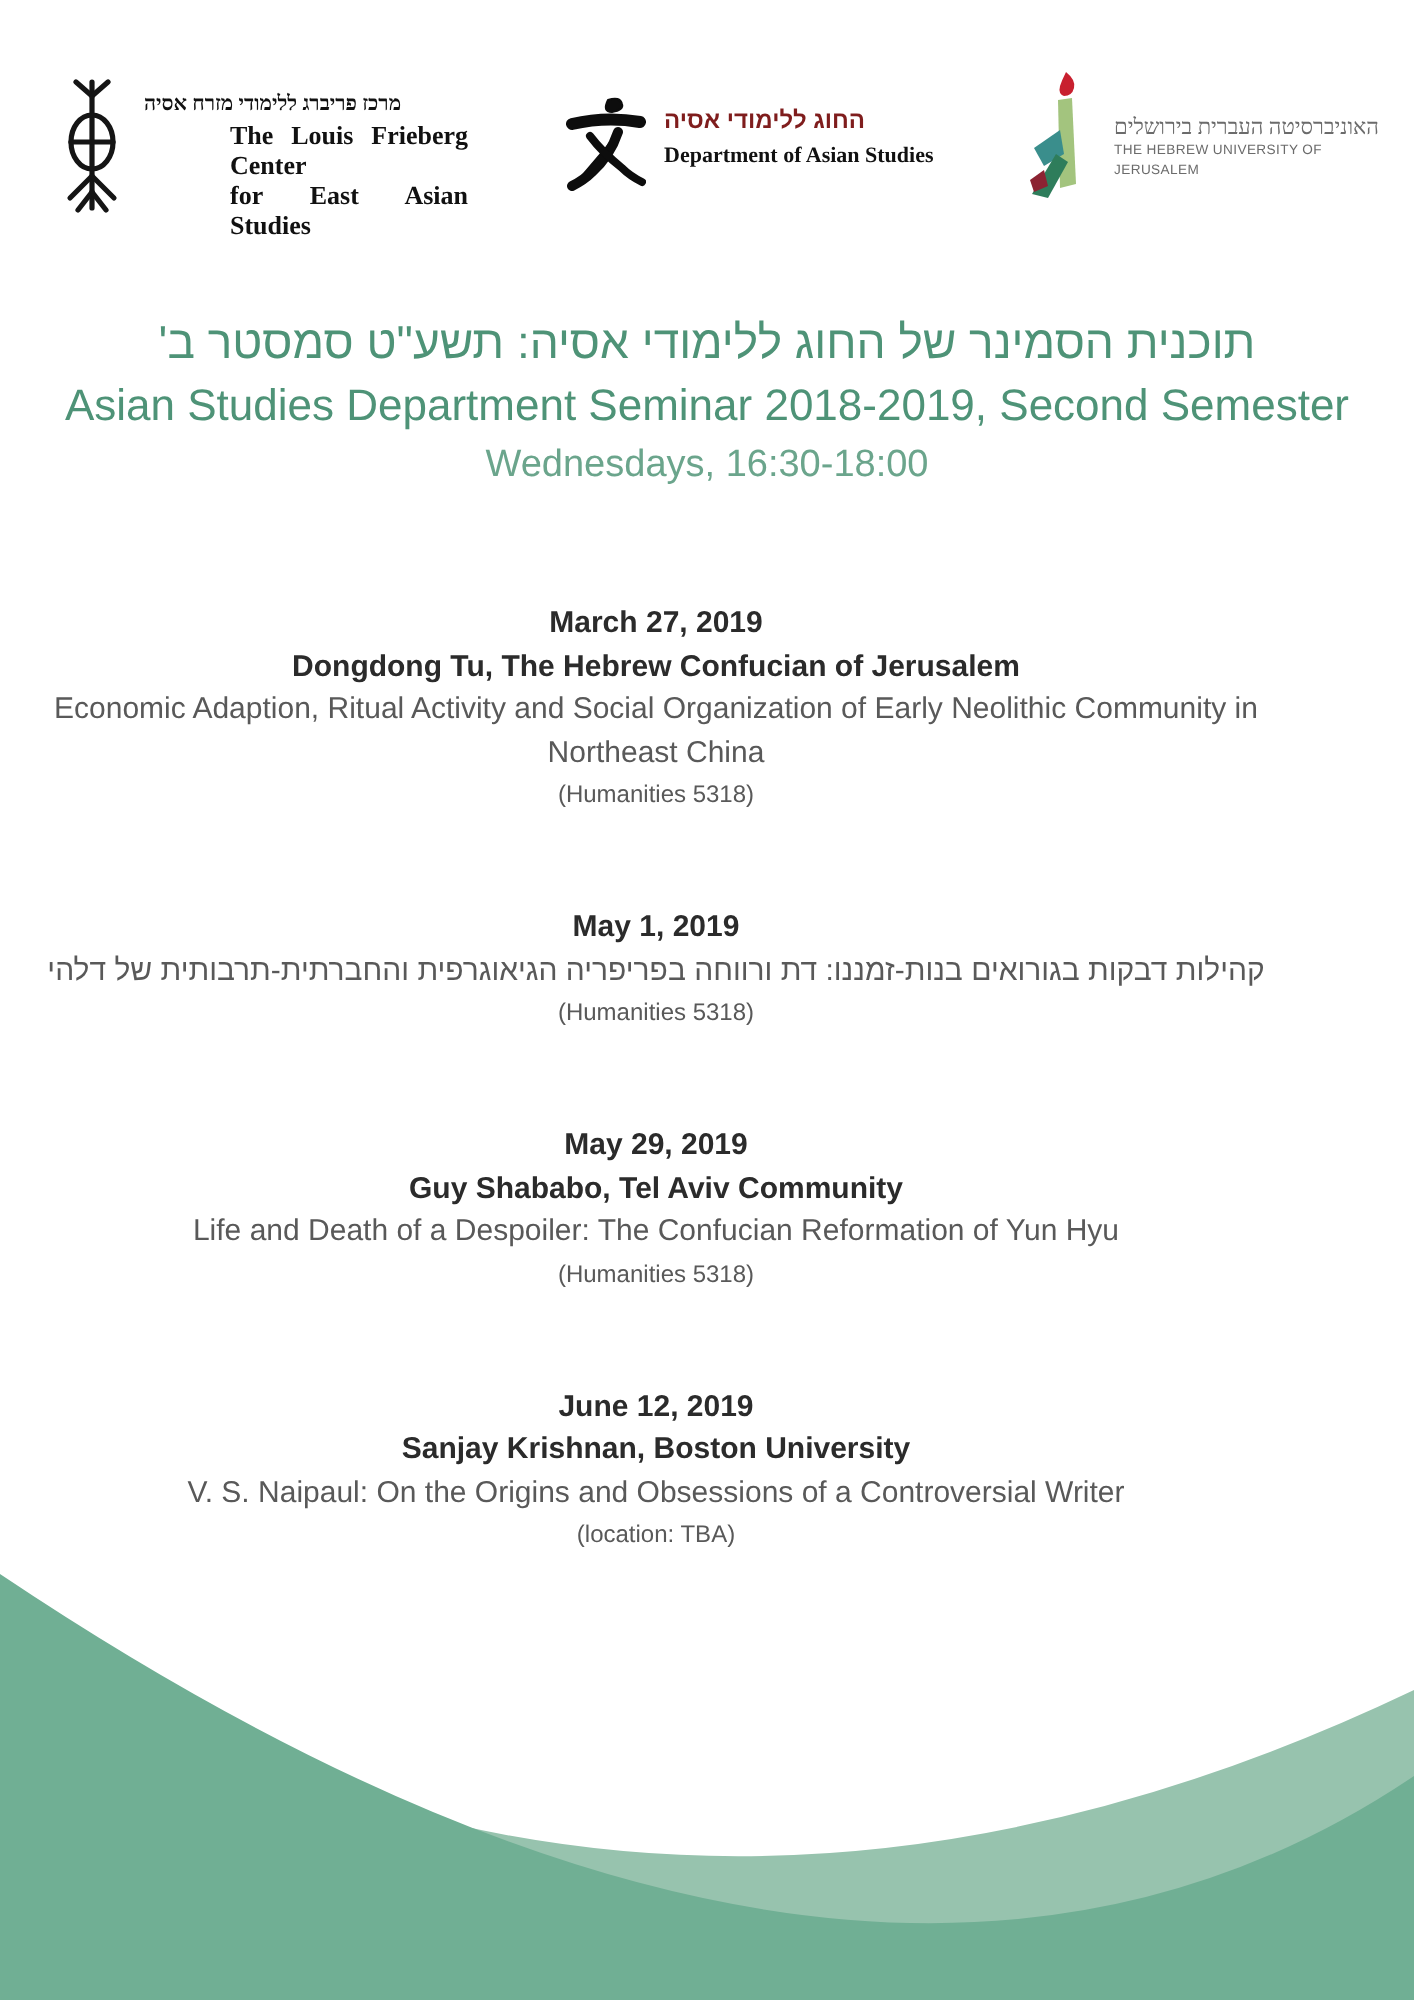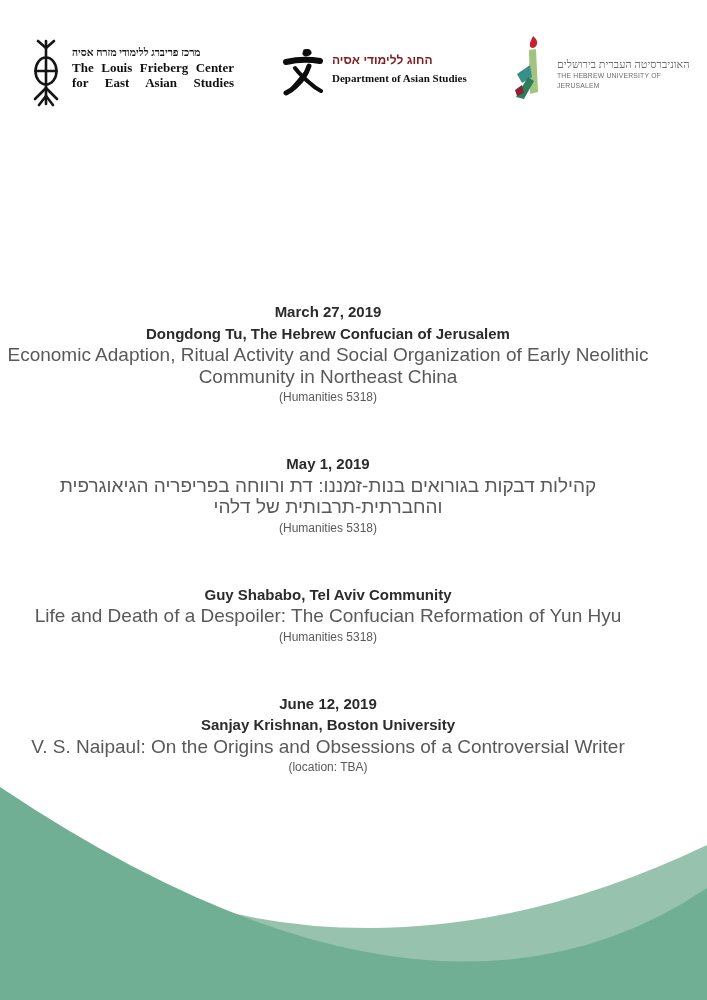--- a/index.html
+++ b/index.html
@@ -20,42 +20,42 @@
   .page{position:relative;width:707px;height:1000px;background:#fff;overflow:hidden;}
 
   
   .header{position:absolute;top:0;left:0;width:707px;height:130px;}
   .logo{position:absolute;display:flex;align-items:flex-start;}
   .logo-frieberg{left:28px;top:38px;}
   .logo-frieberg .txt{margin-left:8px;margin-top:8px;width:162px;}
   .frg-he{font-family:"Liberation Serif", serif;font-weight:700;font-size:10.5px;color:#111;
           direction:rtl;text-align:left;line-height:14px;}
   .frg-en{font-family:"Liberation Serif", serif;font-weight:700;font-size:13px;color:#111;
-          line-height:15px;text-align:justify;text-align-last:justify;}
+          line-height:15px;text-align:justify;text-align-last:justify;margin-left:43px;}
   .logo-dept{left:283px;top:46px;}
   .logo-dept .txt{margin-left:9px;margin-top:3px;}
   .dept-he{font-weight:700;font-size:12px;color:#7f1d1d;direction:rtl;text-align:left;line-height:22px;}
   .dept-en{font-family:"Liberation Serif", serif;font-weight:700;font-size:11px;color:#111;line-height:14px;}
   .logo-huji{left:515px;top:36px;}
   .logo-huji .txt{margin-left:8px;margin-top:22px;width:138px;}
   .huji-he{font-family:"Liberation Serif", serif;font-size:11px;color:var(--logo-gray);
            direction:rtl;text-align:left;line-height:13px;}
   .huji-en{font-size:6.8px;color:var(--logo-gray);letter-spacing:.2px;line-height:10px;}
 
   
   .titleblock{position:absolute;top:155px;left:0;width:707px;text-align:center;}
   .t-he{font-size:23px;line-height:32px;color:var(--title-green);direction:rtl;font-weight:500;}
   .t-en{font-size:22px;line-height:31px;color:var(--title-green);font-weight:500;}
   .t-sched{font-size:19px;line-height:30px;color:var(--schedule-green);font-weight:300;}
 
   
   .sessions{position:absolute;top:301px;left:0;width:605px;}
   .session{width:656px;margin:0 auto 46px;text-align:center;}
   .s-date,.s-speaker{font-size:15px;line-height:21.5px;font-weight:700;color:var(--text-dark);}
-  .s-title{font-size:19px;line-height:21.5px;color:var(--text-gray);}
+  .s-title{font-size:15px;line-height:21.5px;color:var(--text-gray);}
   .s-loc{font-size:12px;line-height:20px;color:var(--text-gray);}
   .rtl{direction:rtl;}
 
   
   .wave{position:absolute;left:0;bottom:0;width:707px;height:220px;display:block;}
 </style>
 </head>
 <body>
 
 <div class="page">
@@ -113,37 +113,43 @@
         </svg>
       </span>
       <div class="txt">
         <div class="huji-he">האוניברסיטה העברית בירושלים</div>
         <div class="huji-en">THE HEBREW UNIVERSITY OF JERUSALEM</div>
       </div>
     </div>
 
   </div>
 
+  <div class="titleblock">
+    <div class="t-he" dir="rtl">תוכנית הסמינר של החוג ללימודי אסיה: תשע"ט סמסטר ב'</div>
+    <div class="t-en">Asian Studies Department Seminar 2018-2019, Second Semester</div>
+    <div class="t-sched">Wednesdays, 16:30-18:00</div>
+  </div>
 
   <div class="sessions">
 
     <section class="session">
       <div class="s-date">March 27, 2019</div>
       <div class="s-speaker">Dongdong Tu, The Hebrew Confucian of Jerusalem</div>
       <div class="s-title">Economic Adaption, Ritual Activity and Social Organization of Early Neolithic Community in Northeast China</div>
       <div class="s-loc">(Humanities 5318)</div>
     </section>
 
     <section class="session">
       <div class="s-date">May 1, 2019</div>
       <div class="s-title rtl">קהילות דבקות בגורואים בנות-זמננו: דת ורווחה בפריפריה הגיאוגרפית והחברתית-תרבותית של דלהי</div>
       <div class="s-loc">(Humanities 5318)</div>
     </section>
 
     <section class="session">
+      <div class="s-date">May 29, 2019</div>
       <div class="s-speaker">Guy Shababo, Tel Aviv Community</div>
       <div class="s-title">Life and Death of a Despoiler: The Confucian Reformation of Yun Hyu</div>
       <div class="s-loc">(Humanities 5318)</div>
     </section>
 
     <section class="session">
       <div class="s-date">June 12, 2019</div>
       <div class="s-speaker">Sanjay Krishnan, Boston University</div>
       <div class="s-title">V. S. Naipaul: On the Origins and Obsessions of a Controversial Writer</div>
       <div class="s-loc">(location: TBA)</div>

